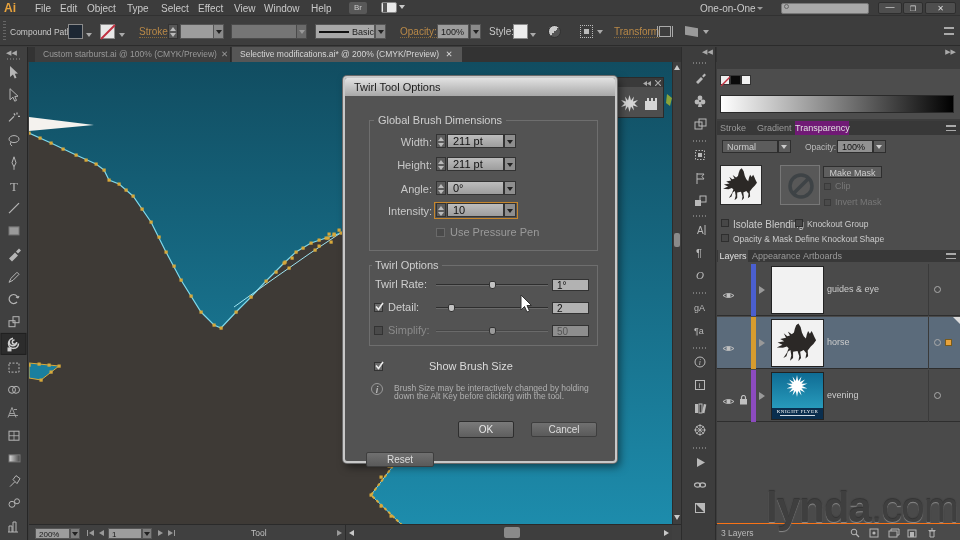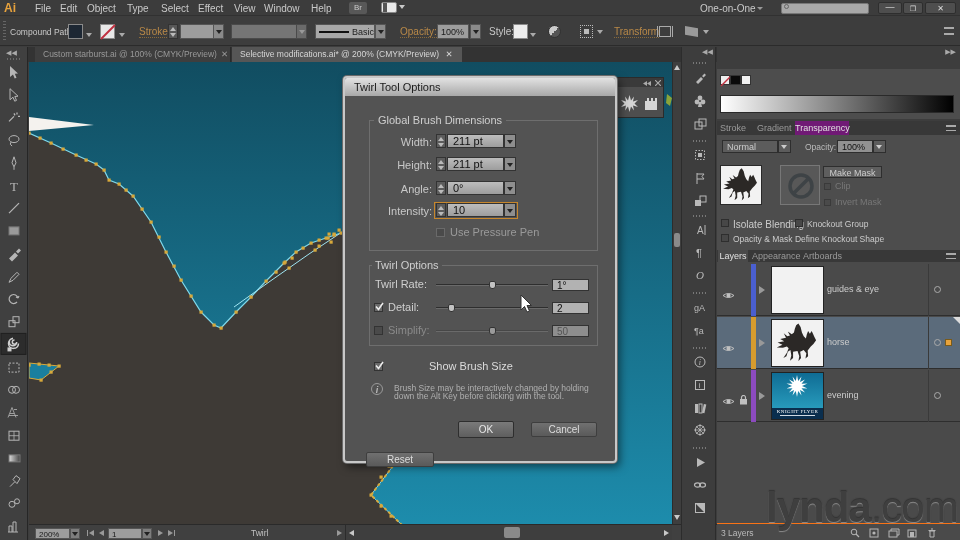--- a/index.html
+++ b/index.html
@@ -263,21 +263,21 @@
   <div class="abs" style="left:43px;top:7px;width:0;height:0;border-left:3px solid transparent;border-right:3px solid transparent;border-top:4px solid #222;"></div>
   <div class="abs" style="left:58px;top:5px;width:1px;height:6px;background:#999;"></div>
   <div class="abs" style="left:60px;top:5px;width:0;height:0;border-top:3px solid transparent;border-bottom:3px solid transparent;border-right:5px solid #999;"></div>
   <div class="abs" style="left:70px;top:5px;width:0;height:0;border-top:3px solid transparent;border-bottom:3px solid transparent;border-right:5px solid #999;"></div>
   <div class="abs" style="left:79px;top:3px;width:34px;height:11px;background:#9d9d9d;border:1px solid #555;color:#1a1a1a;font-size:8px;line-height:11px;padding-left:3px;">1</div>
   <div class="abs" style="left:113px;top:3px;width:10px;height:11px;background:#7d7d7d;border:1px solid #555;"></div>
   <div class="abs" style="left:115px;top:7px;width:0;height:0;border-left:3px solid transparent;border-right:3px solid transparent;border-top:4px solid #222;"></div>
   <div class="abs" style="left:129px;top:5px;width:0;height:0;border-top:3px solid transparent;border-bottom:3px solid transparent;border-left:5px solid #999;"></div>
   <div class="abs" style="left:139px;top:5px;width:0;height:0;border-top:3px solid transparent;border-bottom:3px solid transparent;border-left:5px solid #999;"></div>
   <div class="abs" style="left:145px;top:5px;width:1px;height:6px;background:#999;"></div>
-  <div class="abs" style="left:222px;top:3px;color:#c0c0c0;font-size:8.5px;">Twirl</div>
+  <div class="abs" style="left:222px;top:3px;color:#c0c0c0;font-size:8.5px;">Tool</div>
   <div class="abs" style="left:308px;top:5px;width:0;height:0;border-top:3px solid transparent;border-bottom:3px solid transparent;border-left:5px solid #999;"></div>
 
   <div class="abs" style="left:316px;top:0;width:327px;height:16px;background:#3e3e3e;border-left:1px solid #2c2c2c;">
     <div class="abs" style="left:3px;top:5px;width:0;height:0;border-top:3px solid transparent;border-bottom:3px solid transparent;border-right:5px solid #c9c9c9;"></div>
     <div class="abs" style="left:158px;top:2px;width:16px;height:11px;background:#8a8a8a;border-radius:2px;"></div>
     <div class="abs" style="right:3px;top:5px;width:0;height:0;border-top:3px solid transparent;border-bottom:3px solid transparent;border-left:5px solid #c9c9c9;"></div>
   </div>
 </div>
 
 <div class="abs" style="left:681px;top:47px;width:35px;height:493px;background:#3d3d3d;border-left:1px solid #2c2c2c;border-right:1px solid #2c2c2c;">

